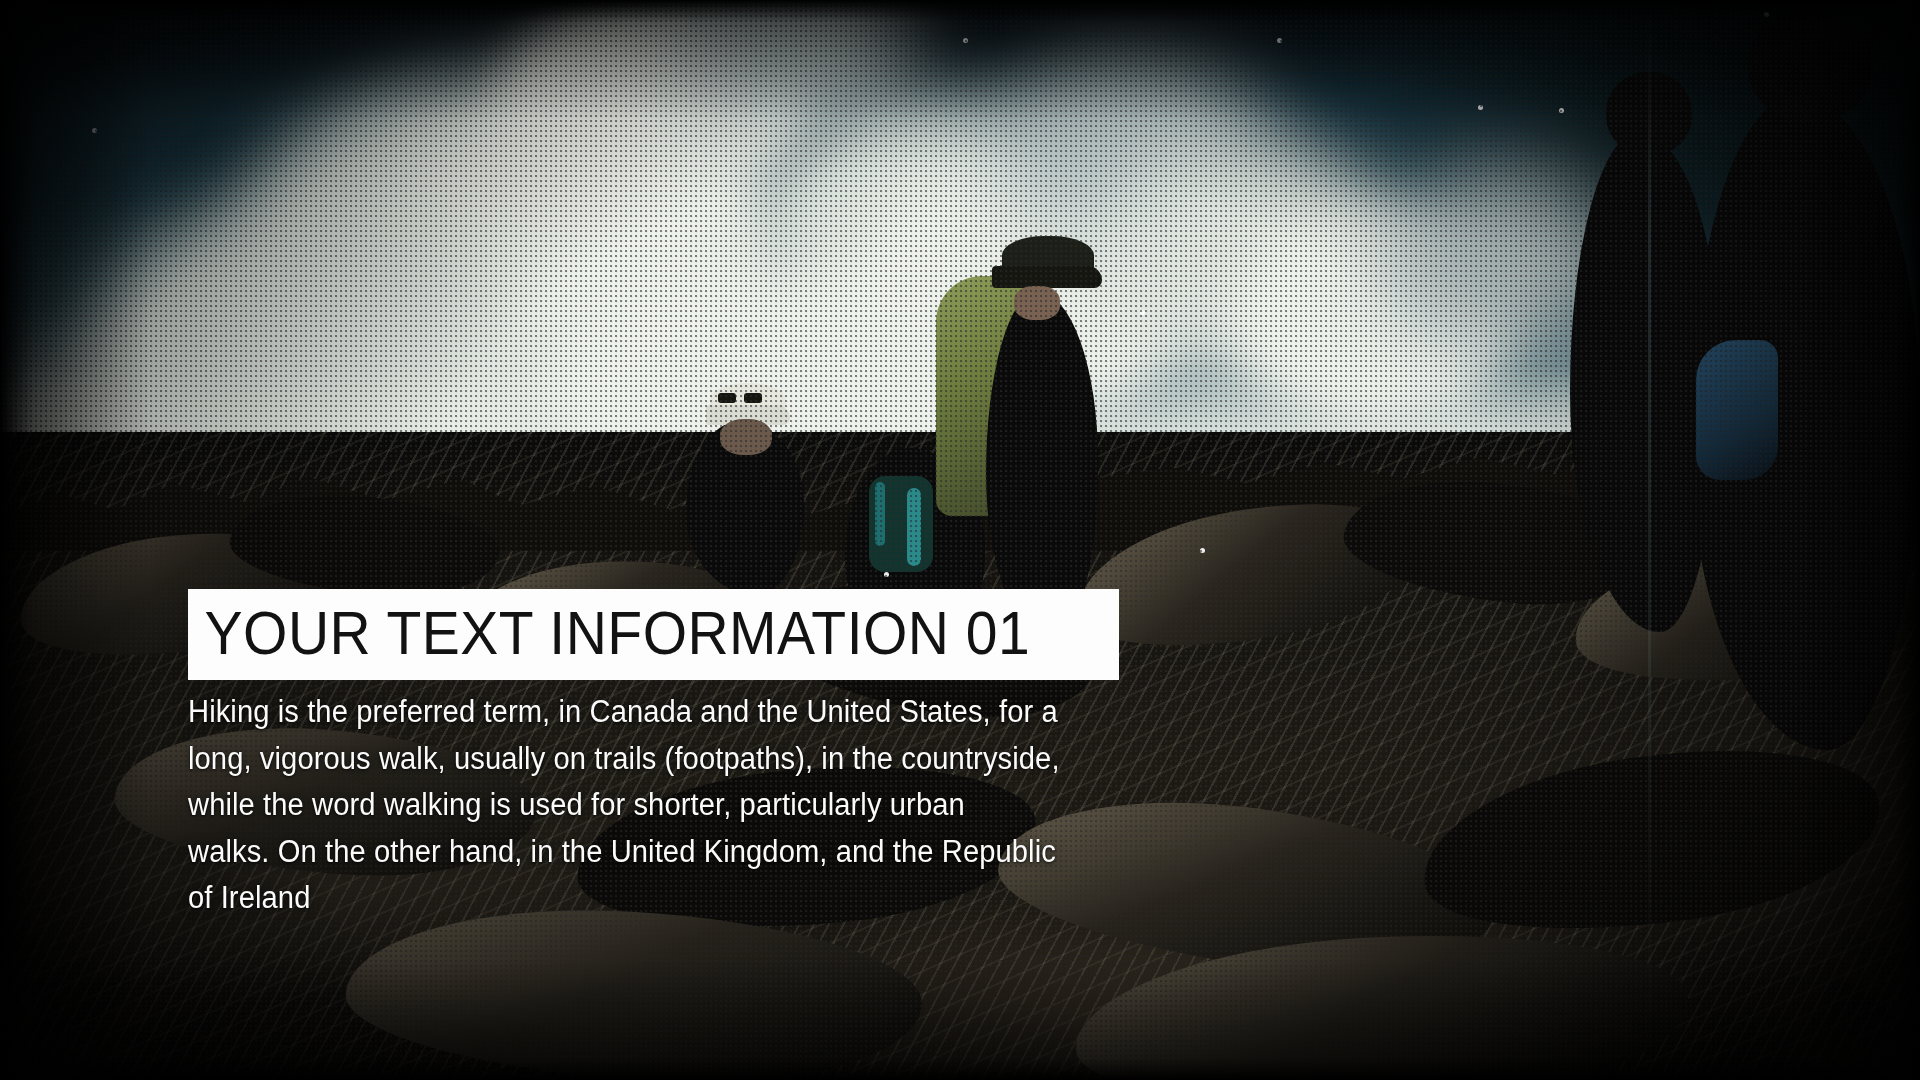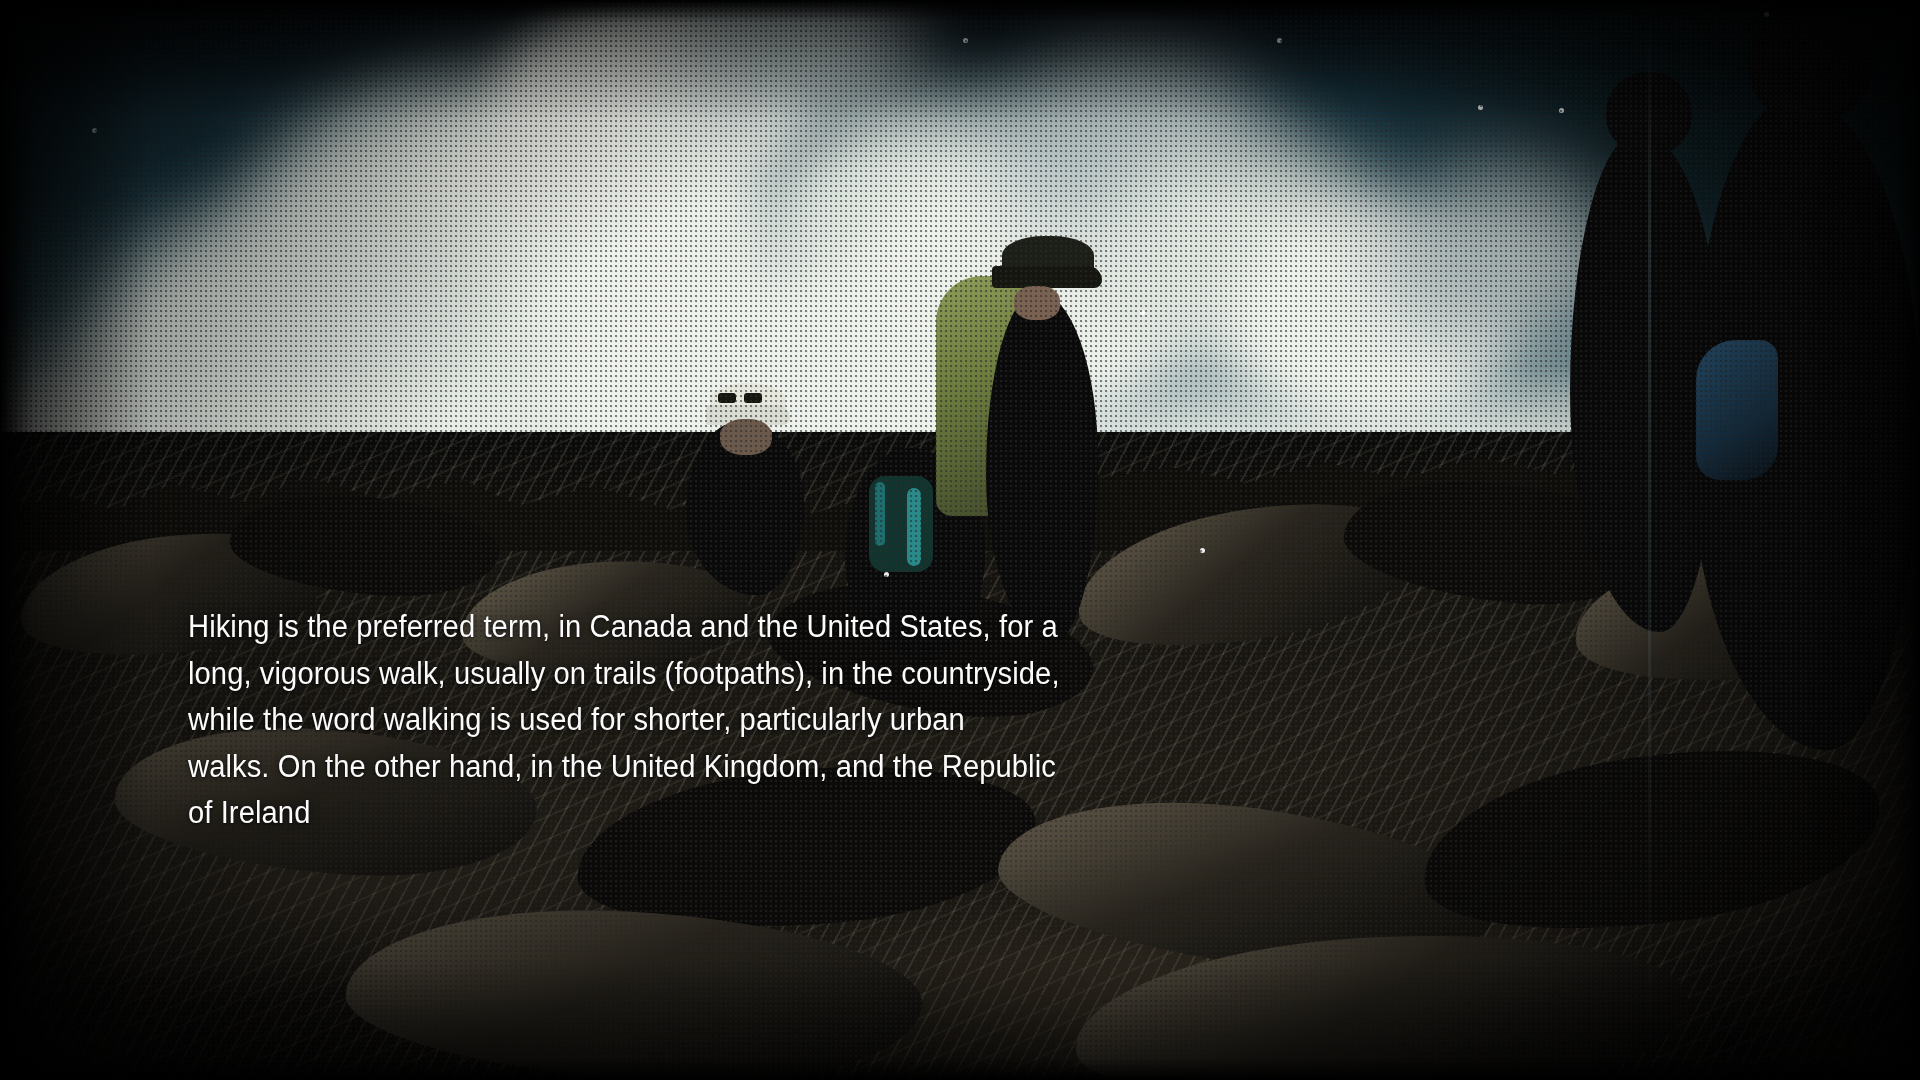--- a/index.html
+++ b/index.html
@@ -252,20 +252,24 @@
 
     <div class="halftone"></div>
     <div class="halftone-lite"></div>
     <div class="seam"></div>
     <div class="vignette"></div>
     <div class="edgefade"></div>
   </div>
 
   <div class="textblock">
 
+    <div class="banner-wrap">
+      <div class="banner-bg"></div>
+      <div class="title">YOUR TEXT INFORMATION 01</div>
+    </div>
 
     <div class="body">
       <p>Hiking is the preferred term, in Canada and the United States, for a</p>
       <p>long, vigorous walk, usually on trails (footpaths), in the countryside,</p>
       <p>while the word walking is used for shorter, particularly urban</p>
       <p>walks. On the other hand, in the United Kingdom, and the Republic</p>
       <p>of Ireland</p>
     </div>
 
   </div>

